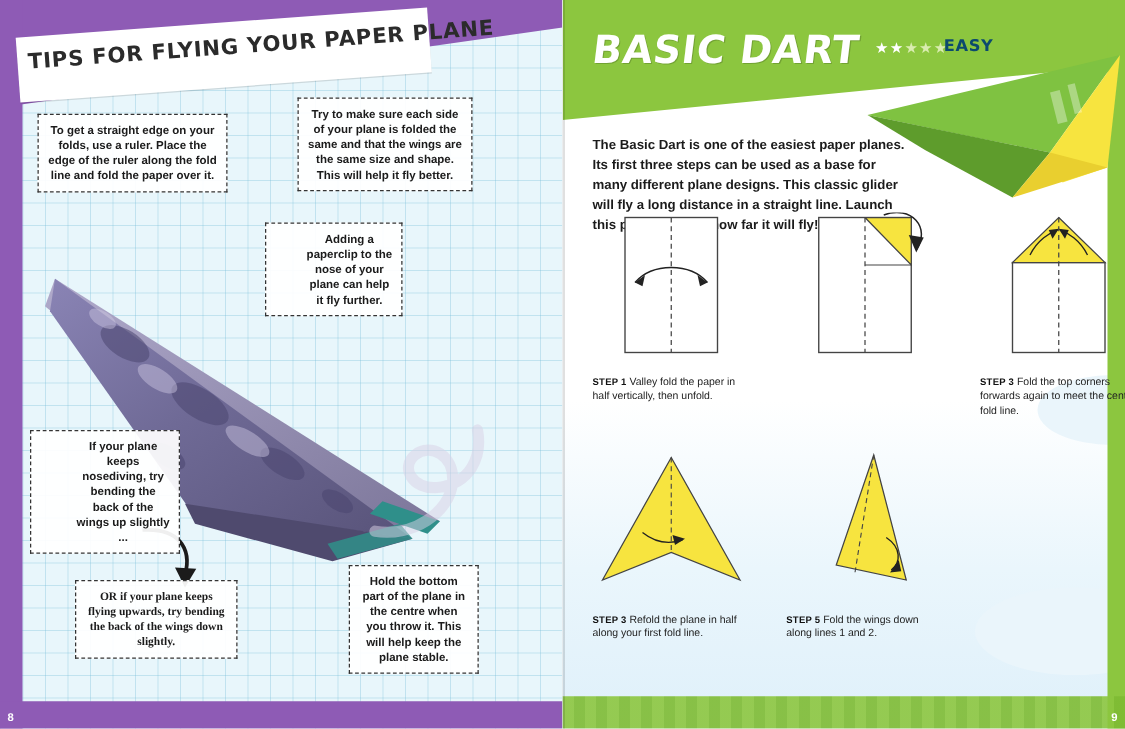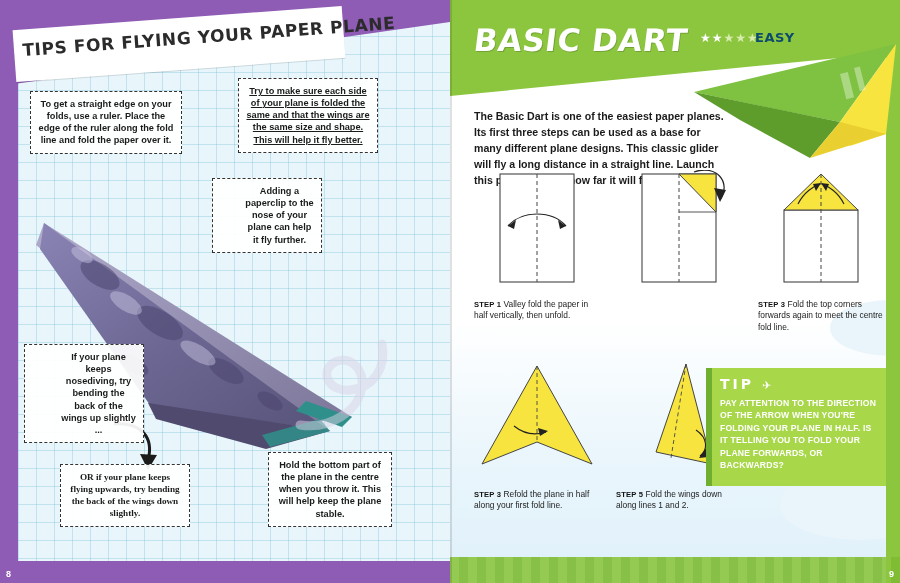--- a/index.html
+++ b/index.html
@@ -111,21 +111,21 @@
     position:absolute;left:305px;top:30px;
     font-family:"DejaVu Sans", sans-serif;
     font-weight:bold;font-size:13px;color:#0c4a6e;letter-spacing:.5px;
   }
   .intro{
     position:absolute;left:24px;top:108px;width:250px;
     font-size:10.6px;line-height:1.52;font-weight:bold;color:#1b1b1b;
   }
   .hero-plane{position:absolute;right:0px;top:38px;width:210px;height:130px;}
 
-  .steps-row{position:absolute;left:24px;width:410px;display:flex;gap:17px;}
+  .steps-row{position:absolute;left:24px;width:410px;display:flex;gap:30px;}
   .step{width:125px;}
   .step-fig{width:125px;height:118px;position:relative;}
   .step-cap{margin-top:7px;font-size:8.4px;line-height:1.35;color:#222;}
   .step-num{font-weight:bold;color:#111;font-size:7.6px;letter-spacing:.2px;}
 
   .tipbox-green{
     position:absolute;left:256px;top:368px;width:180px;height:118px;
     background:#a8d84a;
     box-sizing:border-box;
     padding:8px 9px 8px 14px;
@@ -193,33 +193,33 @@
     </svg>
 
     <svg class="arrow-curve" viewBox="0 0 60 60">
       <path d="M6,6 C34,4 46,20 40,42" fill="none" stroke="#1b1b1b" stroke-width="3"></path>
       <polygon points="40,52 32,36 49,37" fill="#1b1b1b"></polygon>
     </svg>
 
     <div class="tipbox" style="left:30px;top:91px;width:152px;">
       <span>To get a straight edge on your folds, use a ruler. Place the edge of the ruler along the fold line and fold the paper over it.</span>
     </div>
-    <div class="tipbox" style="left:238px;top:78px;width:140px;text-decoration:underline;">
+    <div class="tipbox" style="left:238px;top:78px;width:140px;">
       <span>Try to make sure each side of your plane is folded the same and that the wings are the same size and shape. This will help it fly better.</span>
     </div>
     <div class="tipbox" style="left:212px;top:178px;width:110px;padding-left:32px;">
       <span>Adding a paperclip to the nose of your plane can help it fly further.</span>
     </div>
     <div class="tipbox" style="left:24px;top:344px;width:120px;padding-left:36px;">
       <span>If your plane keeps nosediving, try bending the back of the wings up slightly ...</span>
     </div>
     <div class="tipbox" style="left:60px;top:464px;width:130px;font-family:Liberation Serif, serif;">
       <span>OR if your plane keeps flying upwards, try bending the back of the wings down slightly.</span>
     </div>
-    <div class="tipbox" style="left:268px;top:452px;width:124px;">
+    <div class="tipbox" style="left:279px;top:452px;width:104px;">
       <span>Hold the bottom part of the plane in the centre when you throw it. This will help keep the plane stable.</span>
     </div>
 
     <div class="pg-num-left">8</div>
   </div>
 
   <div class="page-right">
     <div class="sky"></div>
     <div class="cloud" style="left:380px;top:300px;width:120px;height:56px;"></div>
     <div class="cloud" style="left:330px;top:470px;width:160px;height:70px;"></div>
@@ -315,26 +315,18 @@
           <path d="M80,70 C92,78 92,90 84,96" fill="none" stroke="#222" stroke-width="1.1"></path>
           <polygon points="83,98 90,88 92,97" fill="#222"></polygon>
         </svg>
         <div class="step-cap">
           <span class="step-num">STEP 5</span>
           <span>Fold the wings down along lines 1 and 2.</span>
         </div>
       </div>
     </div>
 
-    <div class="tipbox-green">
-      <div class="bar"></div>
-      <div class="tip-title">
-        <span>TIP</span>
-        <span style="font-size:11px;letter-spacing:0;">✈</span>
-      </div>
-      <div class="tip-body">PAY ATTENTION TO THE DIRECTION OF THE ARROW WHEN YOU'RE FOLDING YOUR PLANE IN HALF. IS IT TELLING YOU TO FOLD YOUR PLANE FORWARDS, OR BACKWARDS?</div>
-    </div>
 
     <div class="pg-num-right">9</div>
   </div>
 
   <div class="gutter"></div>
 </div>
 
 </body></html>

